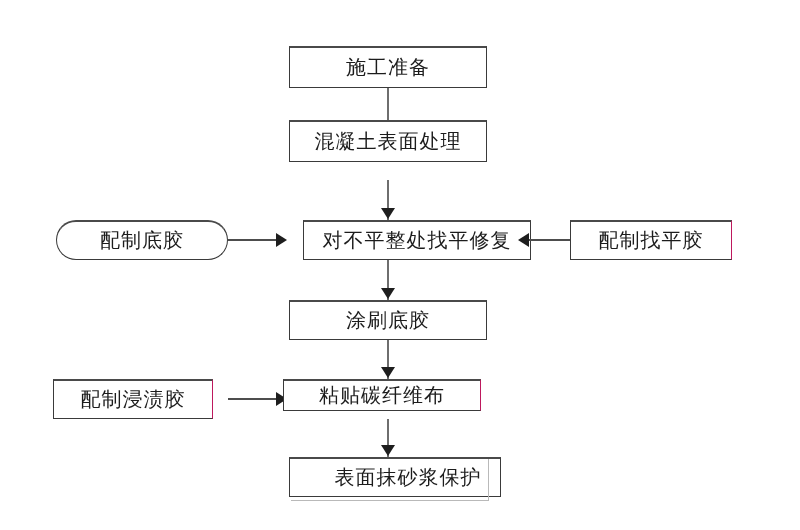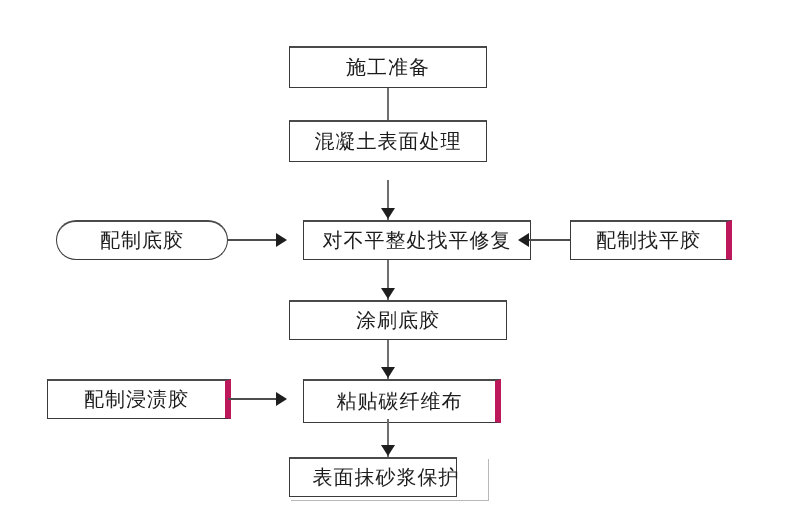--- a/index.html
+++ b/index.html
@@ -32,21 +32,21 @@
     line-height: 1;
     white-space: nowrap;
   }
   .node > span {
     display: block;
     transform: translateY(-1px);
     font-family: Liberation Serif, serif;
   }
   
   .node.heavy-top { border-top: 2px solid #4a4a4a; }
-  .node.heavy-right { border-right: 6px solid #be185d; justify-content: center; }
+  .node.heavy-right { border-right: 1px solid #be185d; justify-content: center; }
 
   
   .ghost-edge {
     position: absolute;
     background: #b9b9b9;
   }
 
   .v-line {
     position: absolute;
     width: 2px;
@@ -115,40 +115,40 @@
   <div class="h-line" style="left:529px; top:239px; width:42px;"></div>
   <div class="arrow-left" style="left:518px; top:233px;"></div>
 
   <div class="node heavy-top heavy-right" style="left:570px; top:220px; width:162px; height:40px;">
     <span>配制找平胶</span>
   </div>
 
   <div class="v-line" style="left:387px; top:260px; height:40px;"></div>
   <div class="arrow-down" style="left:381px; top:288px;"></div>
 
-  <div class="node heavy-top" style="left:289px; top:300px; width:218px; height:40px;">
+  <div class="node heavy-top" style="left:289px; top:300px; width:198px; height:40px;">
     <span>涂刷底胶</span>
   </div>
 
   <div class="v-line" style="left:387px; top:340px; height:39px;"></div>
   <div class="arrow-down" style="left:381px; top:367px;"></div>
 
-  <div class="node heavy-top heavy-right" style="left:47px; top:379px; width:184px; height:40px;">
+  <div class="node heavy-top heavy-right" style="left:53px; top:379px; width:160px; height:40px;">
     <span>配制浸渍胶</span>
   </div>
 
   <div class="h-line" style="left:228px; top:398px; width:50px;"></div>
   <div class="arrow-right" style="left:276px; top:392px;"></div>
 
-  <div class="node heavy-top heavy-right" style="left:303px; top:379px; width:198px; height:44px;">
+  <div class="node heavy-top heavy-right" style="left:283px; top:379px; width:198px; height:32px;">
     <span>粘贴碳纤维布</span>
   </div>
 
   <div class="v-line" style="left:387px; top:419px; height:38px;"></div>
   <div class="arrow-down" style="left:381px; top:445px;"></div>
 
-  <div class="node heavy-top" style="left:289px; top:457px; width:168px; height:40px;padding-left:26px;">
+  <div class="node heavy-top" style="left:289px; top:457px; width:212px; height:40px;padding-left:26px;">
     <span>表面抹砂浆保护</span>
   </div>
   <div class="ghost-edge" style="left:488px; top:459px; width:1px; height:42px;"></div>
   <div class="ghost-edge" style="left:291px; top:500px; width:198px; height:1px;"></div>
 
 </div>
 
 </body></html>

